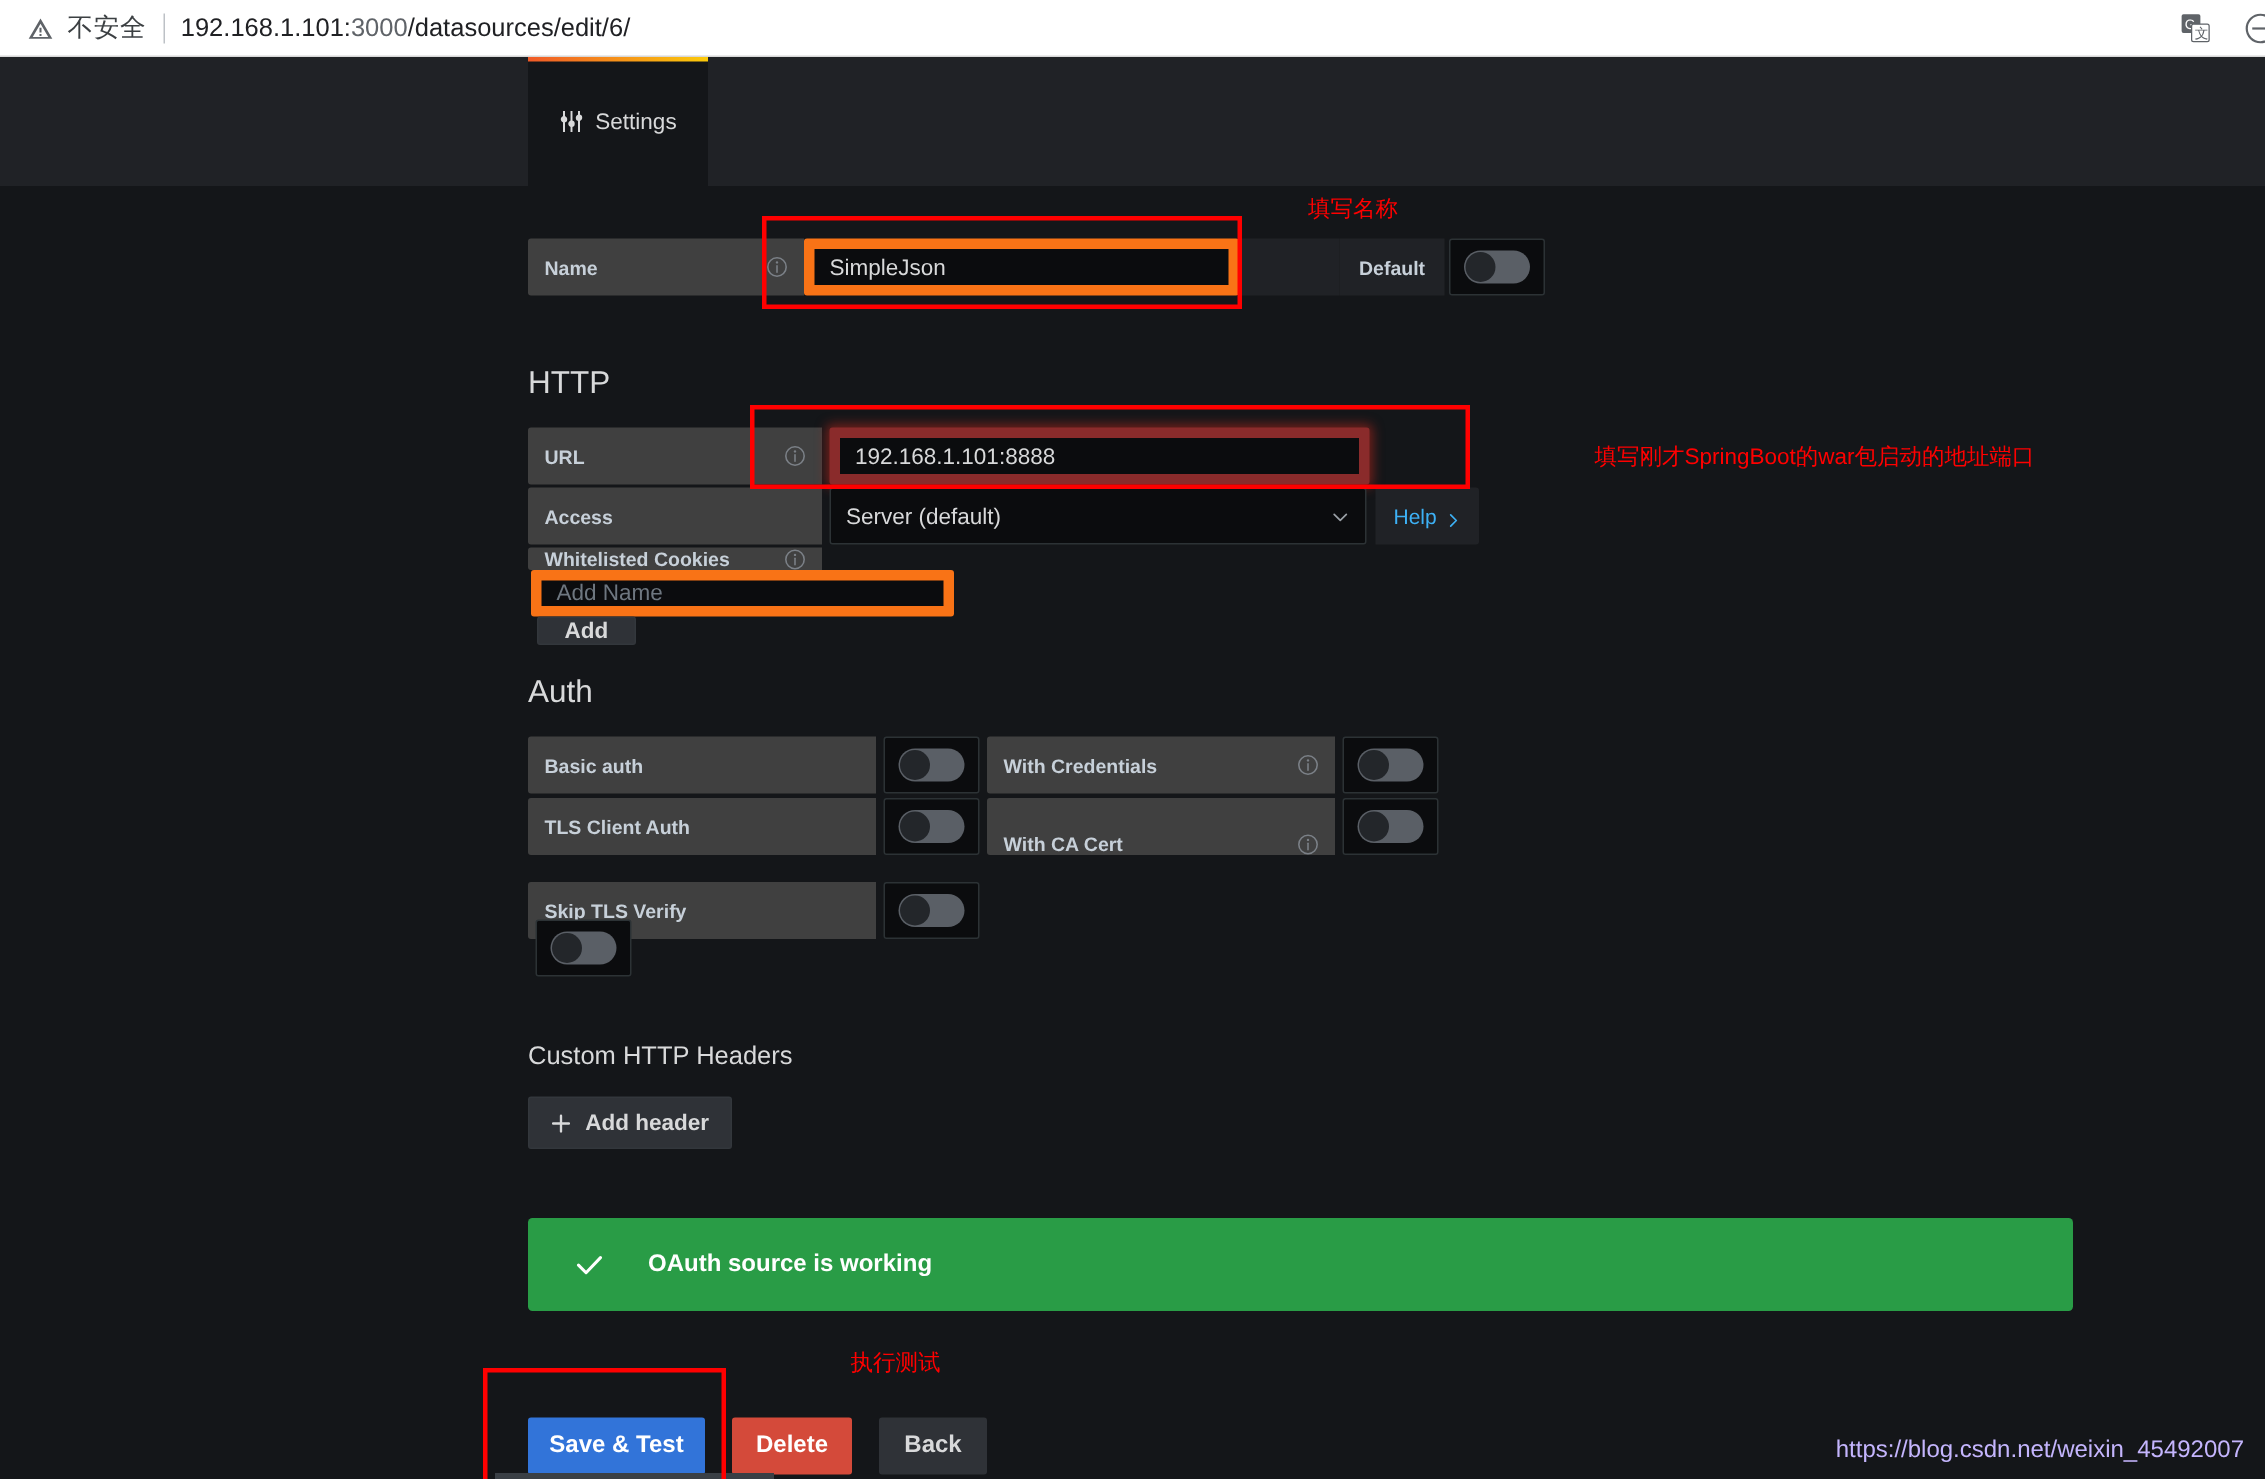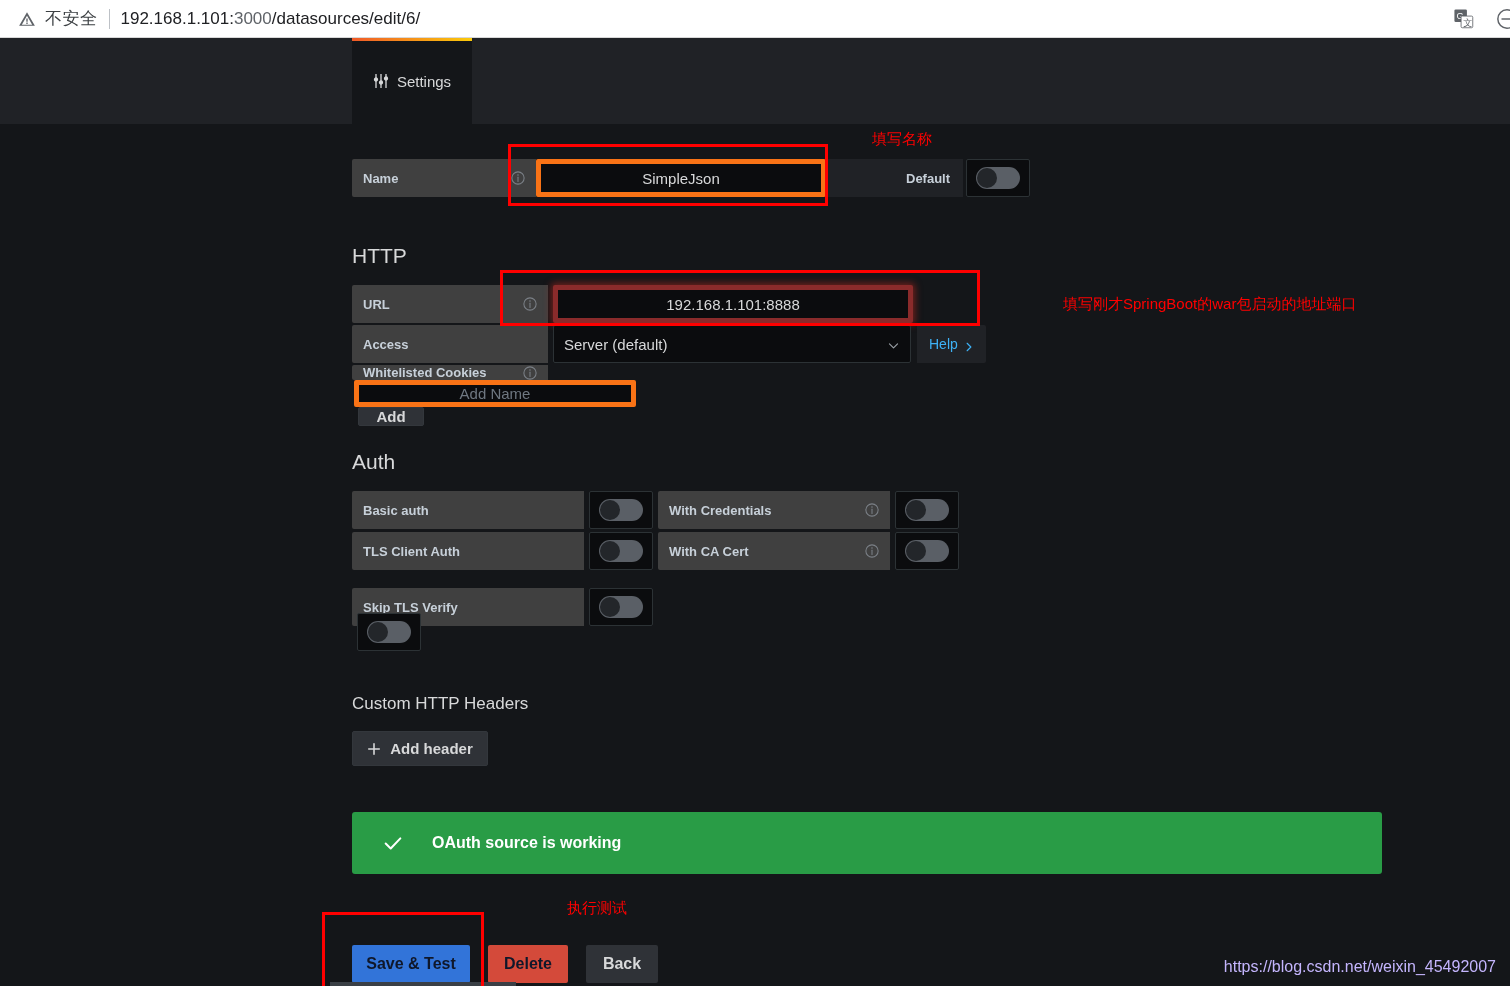--- a/index.html
+++ b/index.html
@@ -62,23 +62,23 @@
   
   .row{position:absolute;display:flex;align-items:stretch;height:38px;}
   .flabel{
     background:#404040;color:#c7d0d9;font-size:13px;font-weight:bold;
     display:flex;align-items:center;padding:0 11px;box-sizing:border-box;
     border-radius:2px 0 0 2px;
   }
   .flabel.with-info{justify-content:space-between;}
   .info-icon{width:14px;height:14px;display:block;color:#7b8087;margin-left:10px;flex:none;}
   .finput{
-    background:#0b0c0e;border:5px solid #f97316;color:#d8d9da;
+    background:#0b0c0e;border:7px solid #f97316;color:#d8d9da;
     font-size:15px;display:flex;align-items:center;padding:0 10px;
-    box-sizing:border-box;border-radius:2px;justify-content:center;
+    box-sizing:border-box;border-radius:2px;
   }
   .finput.placeholder{color:#6e7780;}
   .finput.focused{
     border-color:#8a2b2b;
     box-shadow:0 0 7px 2px rgba(190,40,30,0.55);
   }
   .fselect{
     background:#0b0c0e;border:1px solid #2c3235;color:#d8d9da;
     font-size:15px;display:flex;align-items:center;justify-content:space-between;
     padding:0 10px;box-sizing:border-box;border-radius:2px;cursor:pointer;
@@ -130,21 +130,21 @@
     position:absolute;left:352px;top:688px;width:1030px;height:62px;
     background:#299c46;border-radius:3px;display:flex;align-items:center;
     padding-left:30px;box-sizing:border-box;gap:28px;
   }
   .check-icon{width:22px;height:22px;display:block;color:#ffffff;}
   .alert-text{color:#ffffff;font-size:16px;font-weight:bold;}
 
   
   .action-btn{
     position:absolute;height:38px;border:none;border-radius:2px;
-    font-size:16px;font-weight:bold;color:#0f172a;cursor:pointer;
+    font-size:16px;font-weight:bold;color:#ffffff;cursor:pointer;
     display:flex;align-items:center;justify-content:center;
     font-family:"Liberation Sans","DejaVu Sans",sans-serif;
   }
   #save-test-btn{left:352px;top:945px;width:118px;background:#3274d9;}
   #delete-btn{left:488px;top:945px;width:80px;background:#d44a3a;}
   #back-btn{left:586px;top:945px;width:72px;background:#2f3237;color:#d8d9da;}
 
   
   .redbox{position:absolute;border:3px solid #ff0000;box-sizing:border-box;pointer-events:none;}
   #redbox-name{left:508px;top:144px;width:320px;height:62px;}
@@ -316,21 +316,21 @@
     </div>
   </div>
 
   <div class="row" style="left:352px;top:408px;">
     <div class="flabel" style="width:232px;">
       <span>TLS Client Auth</span>
     </div>
     <div class="toggle-cell" style="width:64px;margin-left:5px;">
       <span class="toggle"></span>
     </div>
-    <div class="flabel with-info" style="width:232px;margin-left:5px;">
+    <div class="flabel with-info" style="width:232px;margin-left:5px;align-items:flex-end;">
       <span>With CA Cert</span>
       <span class="info-icon">
         <svg viewBox="0 0 16 16" width="14" height="14" fill="none" stroke="currentColor" stroke-width="1.2">
             <circle cx="8" cy="8" r="7"></circle>
             <path d="M8 7v5" stroke-linecap="round"></path>
             <circle cx="8" cy="4.5" r="0.9" fill="currentColor" stroke="none"></circle>
           </svg>
       </span>
     </div>
     <div class="toggle-cell" style="width:64px;margin-left:5px;">

